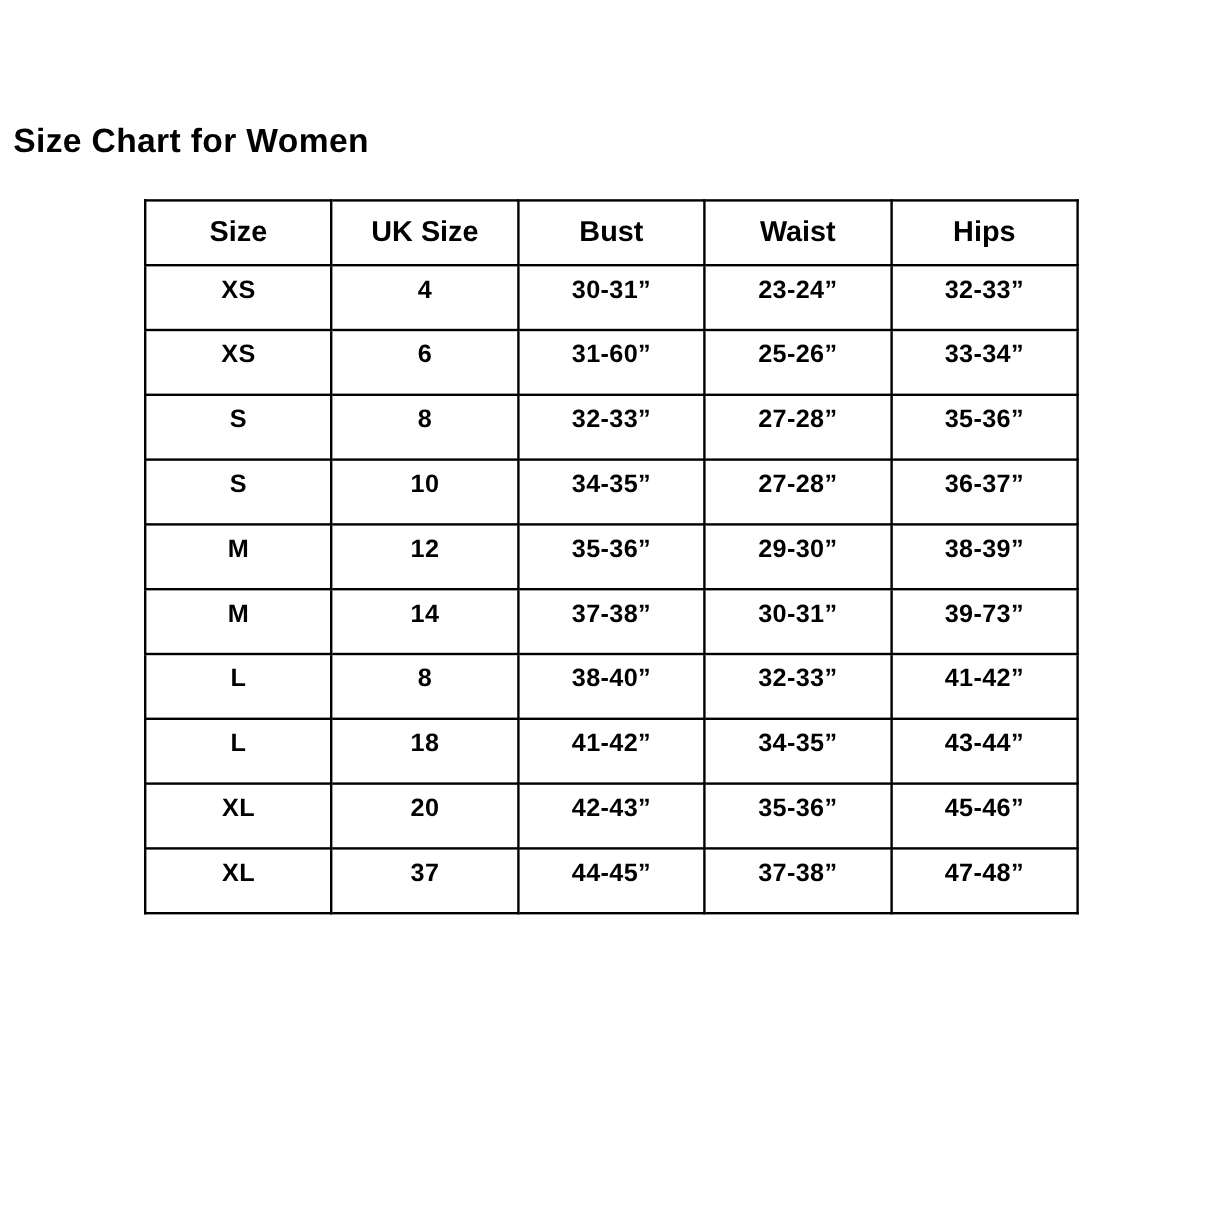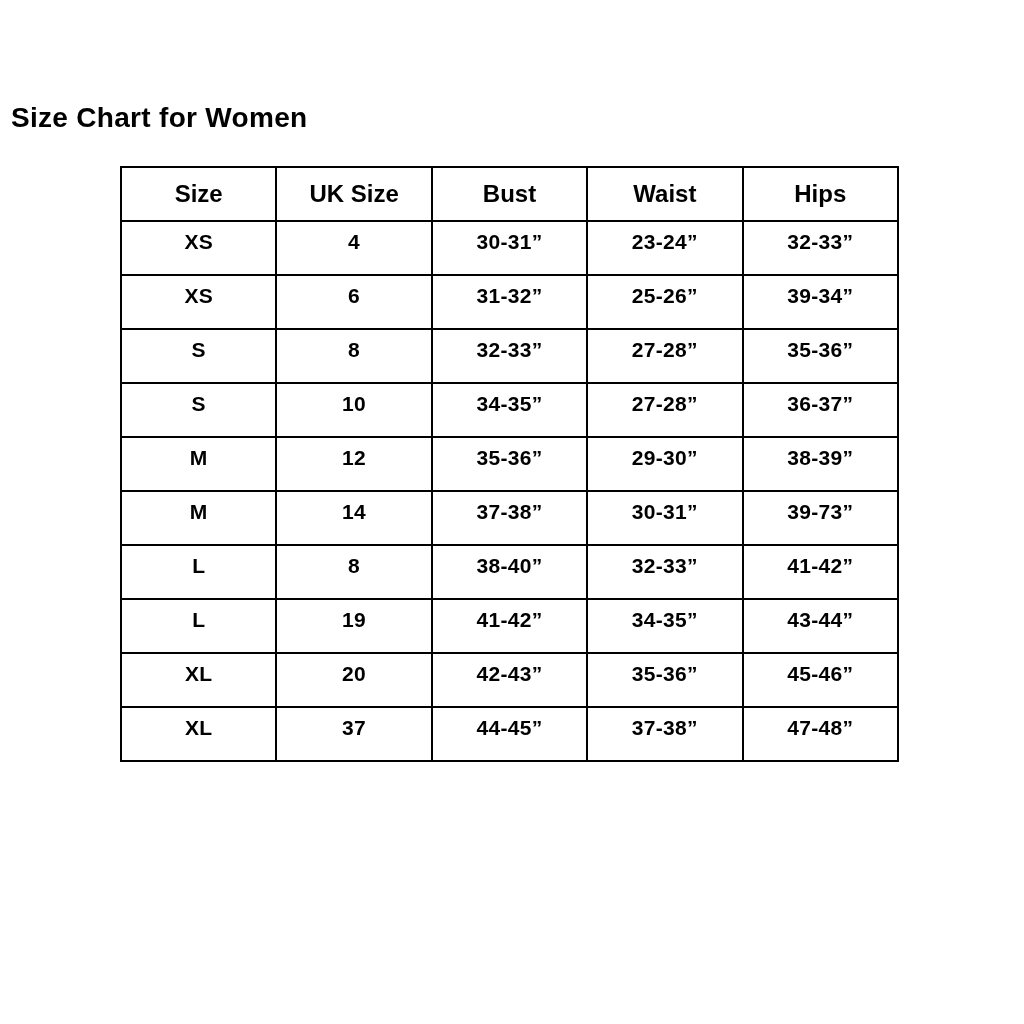--- a/index.html
+++ b/index.html
@@ -79,23 +79,23 @@
         <tr>
           <td><span>XS</span></td>
           <td><span>4</span></td>
           <td><span>30-31”</span></td>
           <td><span>23-24”</span></td>
           <td><span>32-33”</span></td>
         </tr>
         <tr>
           <td><span>XS</span></td>
           <td><span>6</span></td>
-          <td><span>31-32”</span></td>
+          <td><span>31-60”</span></td>
           <td><span>25-26”</span></td>
-          <td><span>39-34”</span></td>
+          <td><span>33-34”</span></td>
         </tr>
         <tr>
           <td><span>S</span></td>
           <td><span>8</span></td>
           <td><span>32-33”</span></td>
           <td><span>27-28”</span></td>
           <td><span>35-36”</span></td>
         </tr>
         <tr>
           <td><span>S</span></td>
@@ -120,21 +120,21 @@
         </tr>
         <tr>
           <td><span>L</span></td>
           <td><span>8</span></td>
           <td><span>38-40”</span></td>
           <td><span>32-33”</span></td>
           <td><span>41-42”</span></td>
         </tr>
         <tr>
           <td><span>L</span></td>
-          <td><span>19</span></td>
+          <td><span>18</span></td>
           <td><span>41-42”</span></td>
           <td><span>34-35”</span></td>
           <td><span>43-44”</span></td>
         </tr>
         <tr>
           <td><span>XL</span></td>
           <td><span>20</span></td>
           <td><span>42-43”</span></td>
           <td><span>35-36”</span></td>
           <td><span>45-46”</span></td>

